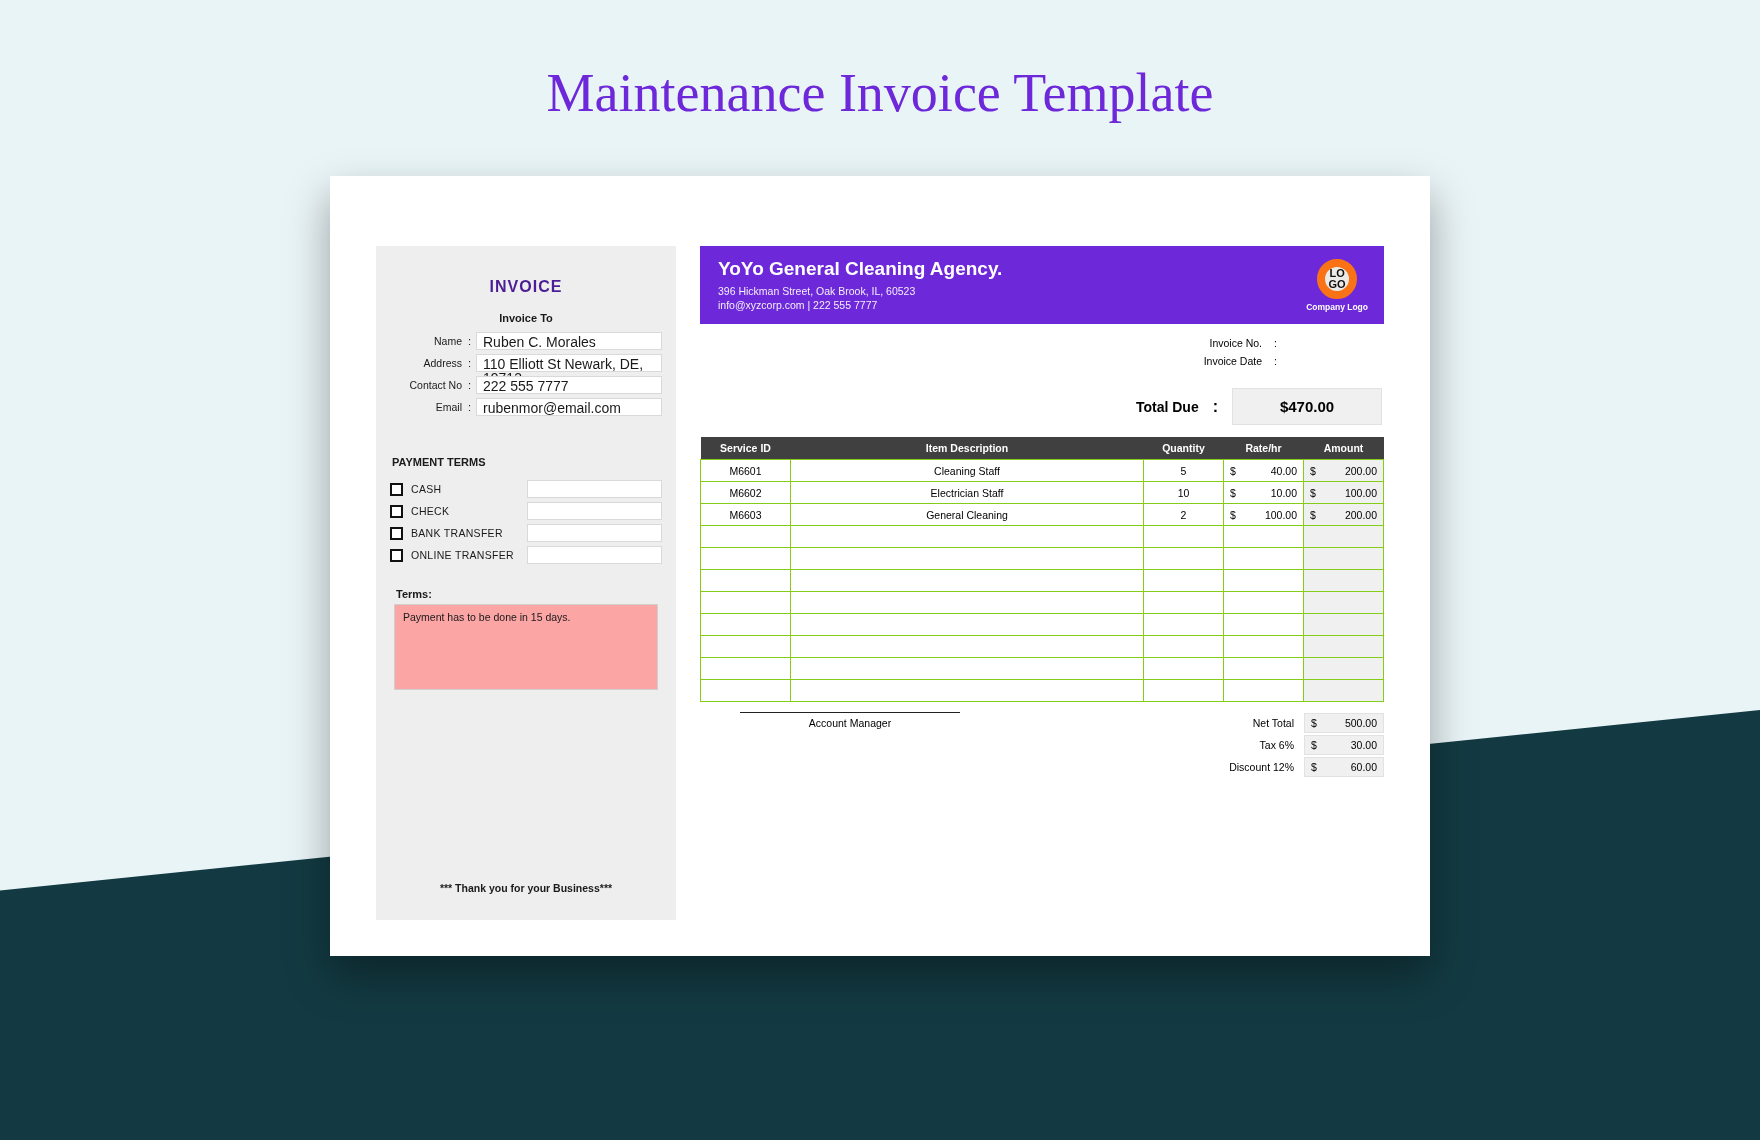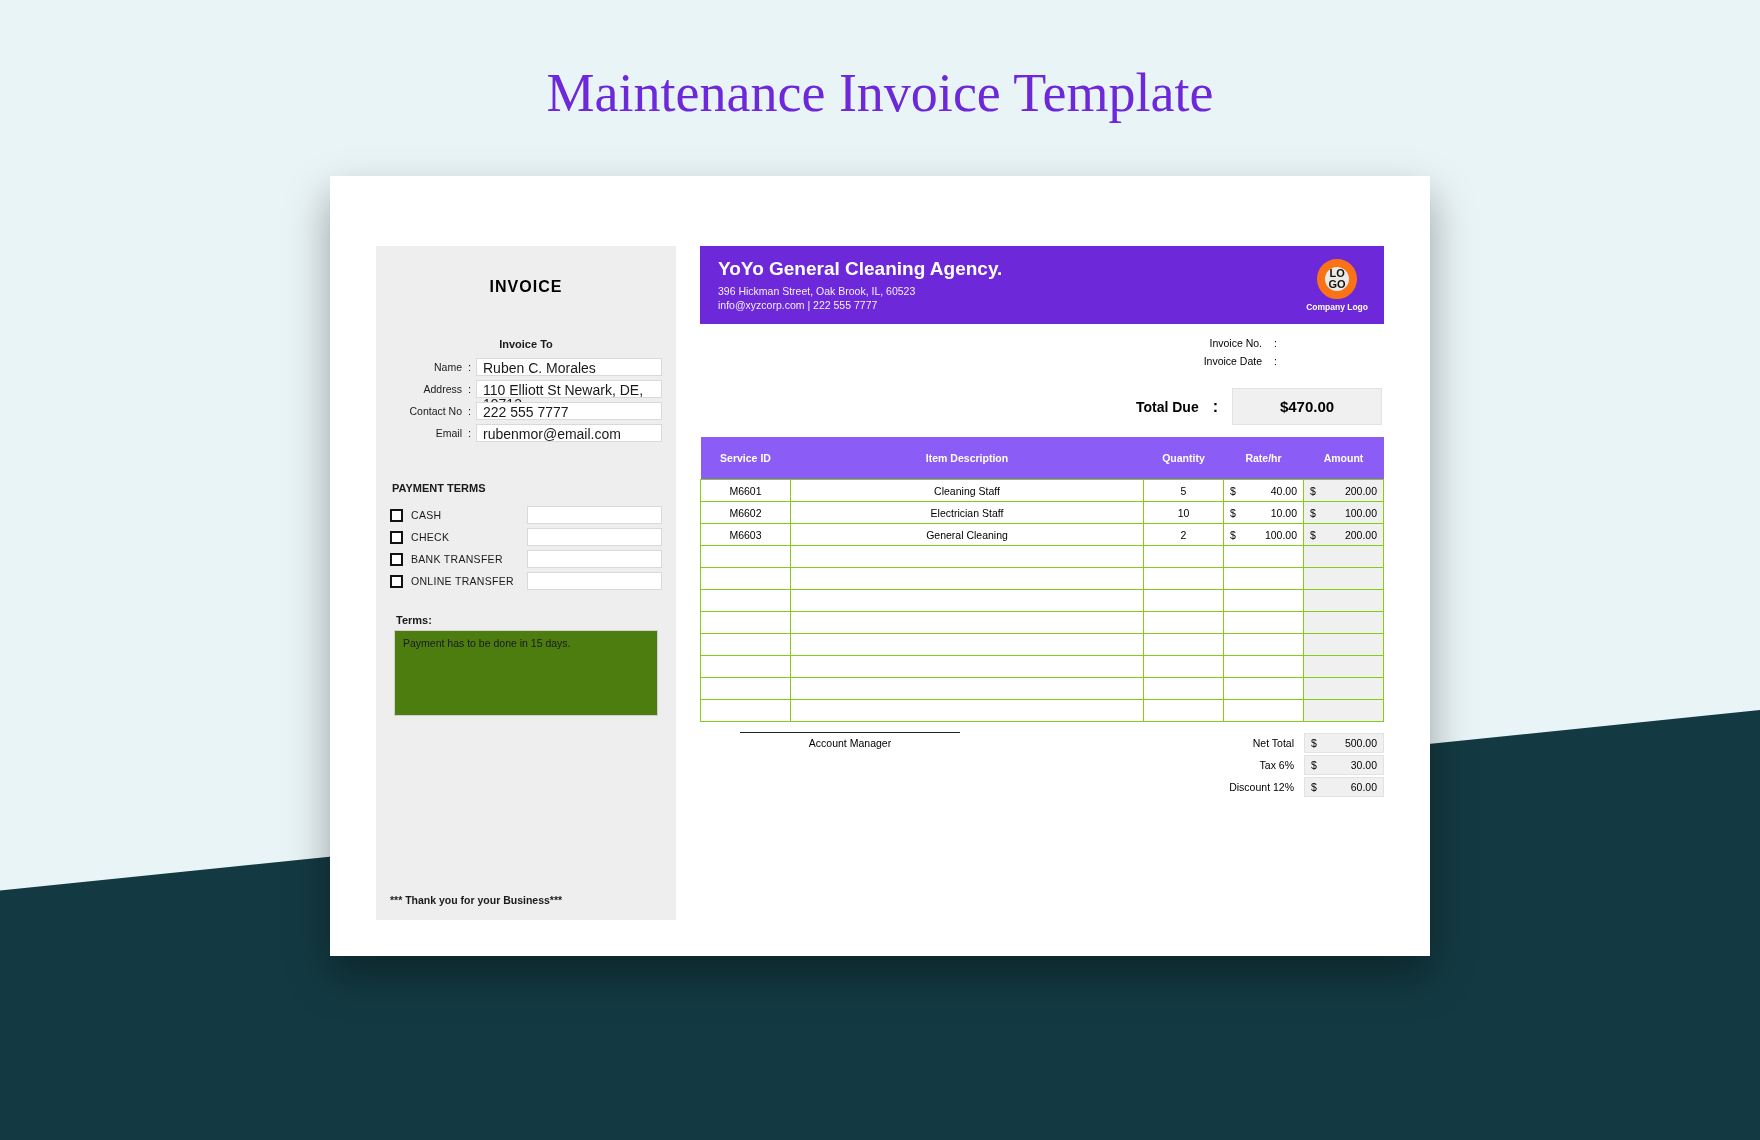--- a/index.html
+++ b/index.html
@@ -50,24 +50,24 @@
     background: #efeeee;
     padding: 16px 14px 10px 14px;
     font-size: 11px;
     color: #1a1a1a;
     display: flex;
     flex-direction: column;
   }
   .left .inv-title {
     text-align: center;
     font-weight: 800;
-    color: #000000;
+    color: #4c1d95;
     letter-spacing: 1px;
     font-size: 16px;
-    margin: 16px 0 42px 0;
+    margin: 16px 0 16px 0;
   }
   .left .sub {
     text-align: center;
     font-weight: 700;
     font-size: 11px;
     margin-bottom: 6px;
   }
   .info-row {
     display: flex;
     align-items: center;
@@ -115,33 +115,33 @@
     background: #ffffff;
     border: 1px solid #d9d9d9;
     height: 18px;
   }
   .terms-label {
     font-weight: 700;
     font-size: 11px;
     margin: 20px 0 4px 6px;
   }
   .terms-box {
-    background: #4d7c0f;
+    background: #fca5a5;
     border: 1px solid #cfcfcf;
     margin: 0 4px;
     padding: 6px 8px;
     font-size: 10.5px;
     height: 86px;
   }
   .thanks {
-    text-align: left;
+    text-align: center;
     font-weight: 700;
     font-size: 10.5px;
     margin-top: auto;
-    margin-bottom: 4px;
+    margin-bottom: 16px;
   }
 
   .right {
     flex: 1;
     display: flex;
     flex-direction: column;
   }
   .band {
     background: #6d28d9;
     color: #ffffff;
@@ -219,24 +219,24 @@
     padding: 9px 0;
     border: 1px solid #e3e2e2;
   }
 
   table.items {
     width: 100%;
     border-collapse: collapse;
     font-size: 10.5px;
   }
   table.items thead th {
-    background: #8b5cf6;
+    background: #404040;
     color: #fff;
     font-weight: 700;
-    padding: 15px 6px;
+    padding: 5px 6px;
     text-align: center;
   }
   table.items thead th:first-child { text-align: center; width: 90px;}
   table.items thead th:nth-child(2) { width: auto; }
   table.items thead th:nth-child(3) { width: 80px; }
   table.items thead th:nth-child(4) { width: 80px; }
   table.items thead th:nth-child(5) { width: 80px; }
   table.items td {
     border: 1px solid #84cc16;
     padding: 4px 6px;

